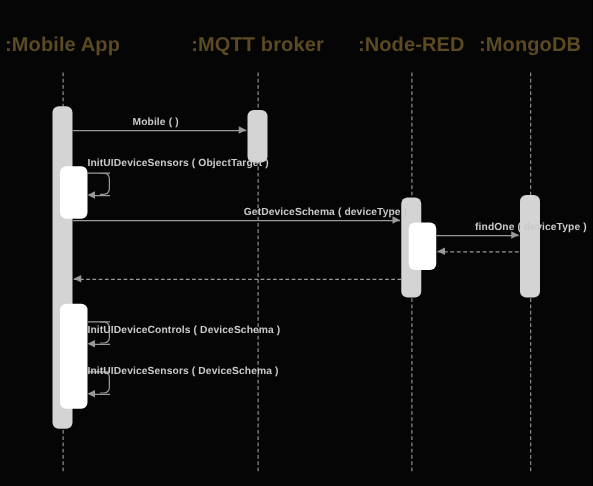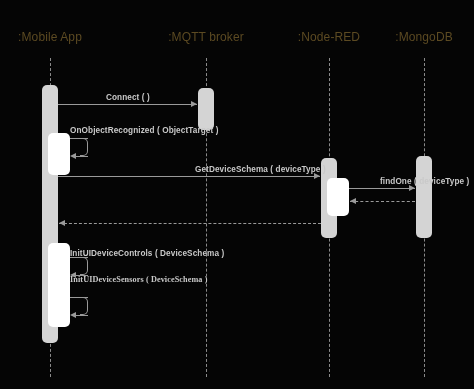--- a/index.html
+++ b/index.html
@@ -20,22 +20,22 @@
   .actor-box {
     position: absolute;
     background: #fbb košice;
     border-radius: 6px;
     display: flex;
     align-items: center;
     justify-content: center;
     box-sizing: border-box;
   }
   .actor-label {
-    font-size: 12px;
-    font-weight: normal;
+    font-size: 16px;
+    font-weight: bold;
     color: #5c4a22;
     letter-spacing: 0.1px;
     white-space: nowrap;
   }
 
   
   .lifeline {
     position: absolute;
     width: 0;
     border-left: 1px dashed #8a8a8a;
@@ -122,40 +122,40 @@
       <div class="activation inner" style="left: 48px; top: 133px; width: 22px; height: 42px; background: rgb(255, 255, 255);"></div>
       <div class="activation inner" style="left: 48px; top: 243px; width: 22px; height: 84px; background: rgb(255, 255, 255);"></div>
       <div class="activation outer" style="left: 198px; top: 88px; width: 16px; height: 42px; background: rgb(212, 212, 212);"></div>
       <div class="activation outer" style="left: 321px; top: 158px; width: 16px; height: 80px; background: rgb(212, 212, 212);"></div>
       <div class="activation inner" style="left: 327px; top: 178px; width: 22px; height: 38px; background: rgb(255, 255, 255);"></div>
       <div class="activation outer" style="left: 416px; top: 156px; width: 16px; height: 82px; background: rgb(212, 212, 212);"></div>
     </div>
   <div id="messages-layer">
       <div class="msg-line" style="left: 58px; top: 104px; width: 139px;"></div>
       <div class="arrow-head right" style="top: 101px; left: 191px;"></div>
-      <div class="msg-label" style="left: 106px; top: 93px; color: rgb(201, 201, 201);">Connect ( )</div>
+      <div class="msg-label" style="left: 106px; top: 93px; color: rgb(201, 201, 201);">Mobile ( )</div>
       <div class="msg-line" style="left: 70px; top: 138px; width: 18px;"></div>
       <div class="self-loop" style="left: 80px; top: 138px; width: 8px; height: 18px;"></div>
       <div class="msg-line" style="left: 74px; top: 156px; width: 14px;"></div>
       <div class="arrow-head left" style="left: 70px; top: 153px;"></div>
-      <div class="msg-label" style="left: 70px; top: 126px; color: rgb(201, 201, 201);">OnObjectRecognized ( ObjectTarget )</div>
+      <div class="msg-label" style="left: 70px; top: 126px; color: rgb(201, 201, 201);">InitUIDeviceSensors ( ObjectTarget )</div>
       <div class="msg-line" style="left: 58px; top: 176px; width: 262px;"></div>
       <div class="arrow-head right" style="top: 173px; left: 314px;"></div>
       <div class="msg-label" style="left: 195px; top: 165px; color: rgb(201, 201, 201);">GetDeviceSchema ( deviceType )</div>
       <div class="msg-line" style="left: 349px; top: 188px; width: 66px;"></div>
       <div class="arrow-head right" style="top: 185px; left: 409px;"></div>
       <div class="msg-label" style="left: 340px; top: 177px; color: rgb(201, 201, 201); padding-left: 40px;">findOne ( deviceType )</div>
       <div class="msg-line dashed" style="left: 350px; top: 201px; width: 65px;"></div>
       <div class="arrow-head left" style="top: 198px; left: 350px;"></div>
       <div class="msg-line dashed" style="left: 59px; top: 223px; width: 262px;"></div>
       <div class="arrow-head left" style="top: 220px; left: 59px;"></div>
       <div class="msg-line" style="left: 70px; top: 257px; width: 18px;"></div>
       <div class="self-loop" style="left: 80px; top: 257px; width: 8px; height: 18px;"></div>
       <div class="msg-line" style="left: 74px; top: 275px; width: 14px;"></div>
       <div class="arrow-head left" style="left: 70px; top: 272px;"></div>
-      <div class="msg-label" style="left: 70px; top: 249px; color: rgb(201, 201, 201);">InitUIDeviceControls ( DeviceSchema )</div>
+      <div class="msg-label" style="left: 70px; top: 259px; color: rgb(201, 201, 201);">InitUIDeviceControls ( DeviceSchema )</div>
       <div class="msg-line" style="left: 70px; top: 297px; width: 18px;"></div>
       <div class="self-loop" style="left: 80px; top: 297px; width: 8px; height: 18px;"></div>
       <div class="msg-line" style="left: 74px; top: 315px; width: 14px;"></div>
       <div class="arrow-head left" style="left: 70px; top: 312px;"></div>
-      <div class="msg-label" style="left: 70px; top: 275px; color: rgb(201, 201, 201); font-family: Liberation Serif, serif;">InitUIDeviceSensors ( DeviceSchema )</div>
+      <div class="msg-label" style="left: 70px; top: 292px; color: rgb(201, 201, 201);">InitUIDeviceSensors ( DeviceSchema )</div>
     </div>
 </div>
 
 </body></html>

